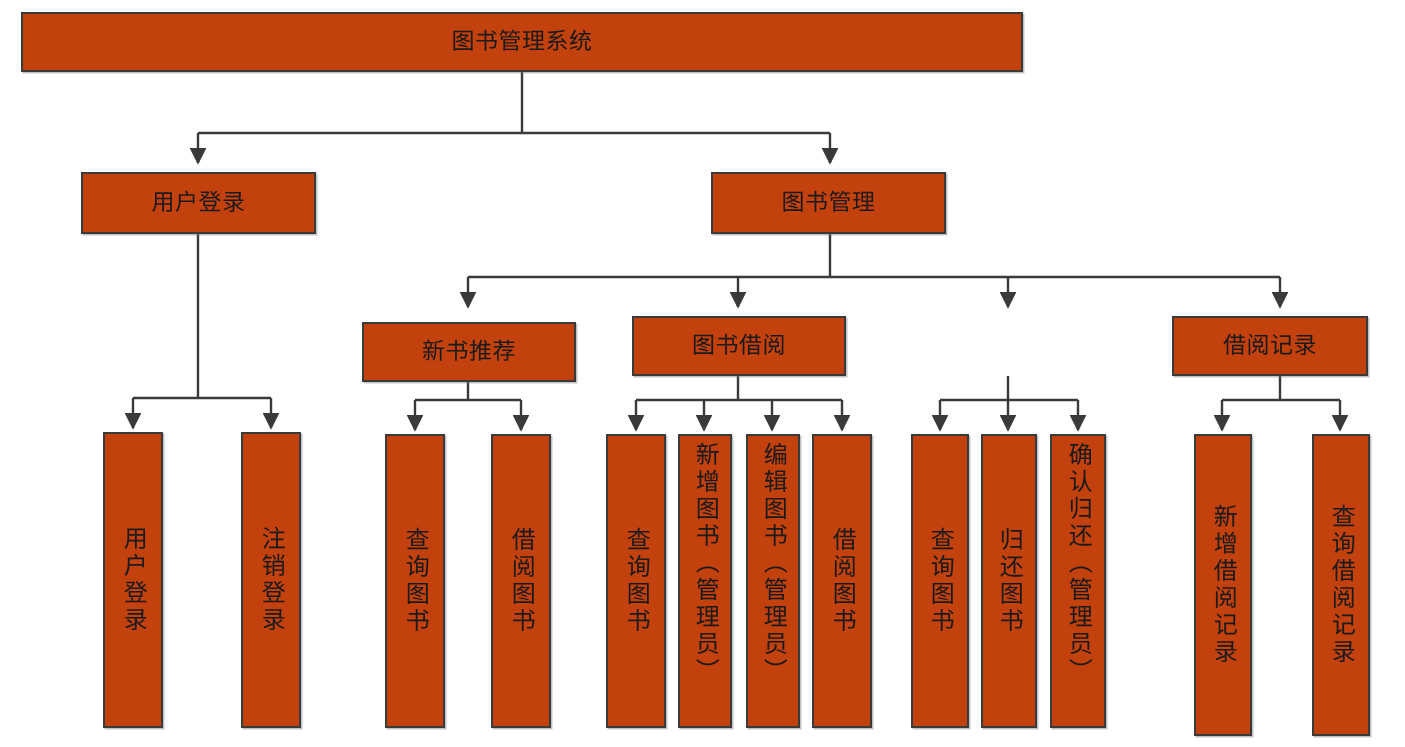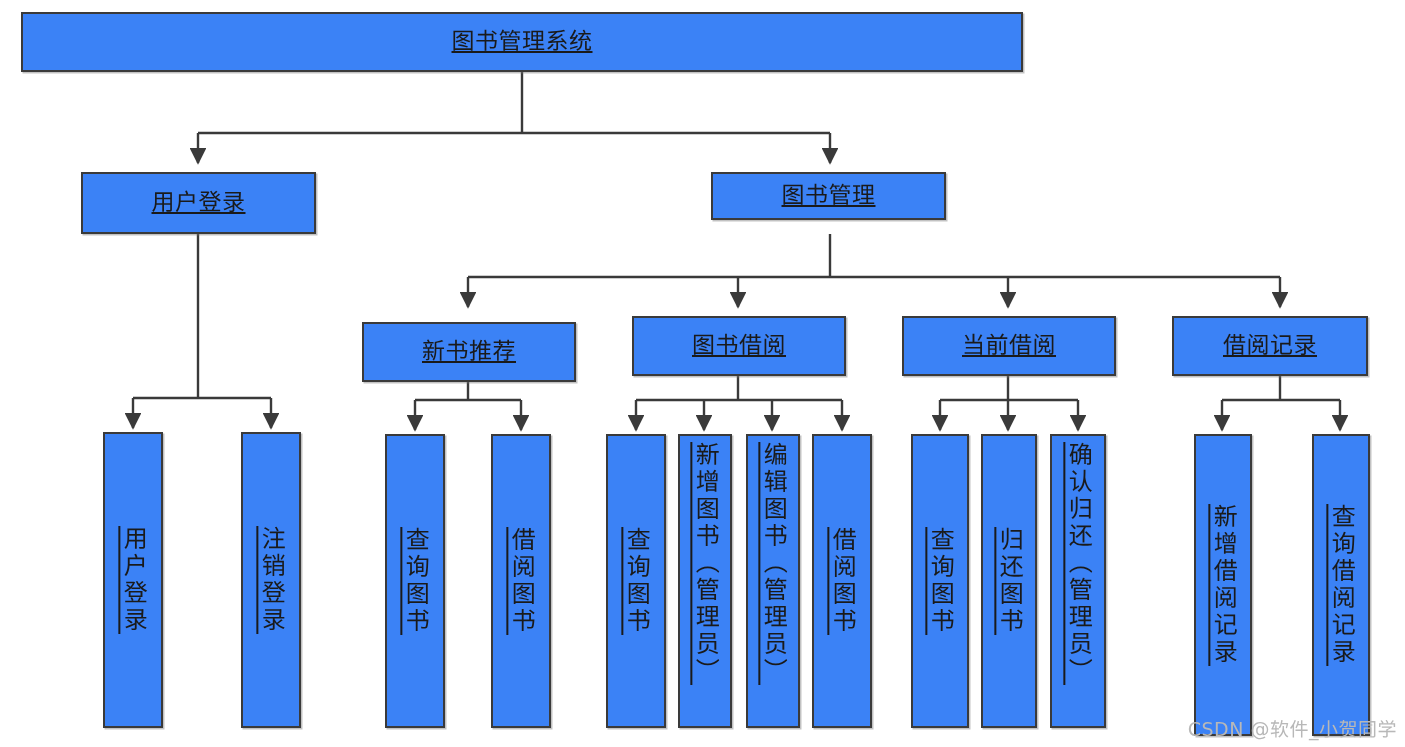--- a/index.html
+++ b/index.html
@@ -22,28 +22,27 @@
     position: absolute;
     left: 0;
     top: 0;
     width: 1405px;
     height: 747px;
     pointer-events: none;
   }
   .node {
     position: absolute;
     box-sizing: border-box;
-    background: #3b82f6;
+    background: #c2410c;
     border: 2px solid #3a3a3a;
     box-shadow: 1.5px 1.5px 0 rgba(120,120,120,0.45);
     display: flex;
     align-items: center;
     justify-content: center;
     color: #1a1a1a;
-    text-decoration: underline;
   }
   .node .label {
     display: block;
     text-align: center;
     white-space: nowrap;
     letter-spacing: 0.5px;
   }
   .node.horizontal .label {
     font-size: 23px;
     line-height: 1.1;
@@ -134,35 +133,32 @@
   </svg>
 
   <div class="node root horizontal" style="left:21px; top:12px; width:1002px; height:60px;">
     <span class="label">图书管理系统</span>
   </div>
 
   <div class="node horizontal" style="left:81px; top:172px; width:235px; height:62px;">
     <span class="label">用户登录</span>
   </div>
 
-  <div class="node horizontal" style="left:711px; top:172px; width:235px; height:48px;">
+  <div class="node horizontal" style="left:711px; top:172px; width:235px; height:62px;">
     <span class="label">图书管理</span>
   </div>
 
   <div class="node horizontal" style="left:362px; top:316px; width:214px; height:60px;margin-top:6px;">
     <span class="label">新书推荐</span>
   </div>
 
   <div class="node horizontal" style="left:632px; top:316px; width:214px; height:60px;">
     <span class="label">图书借阅</span>
   </div>
 
-  <div class="node horizontal" style="left:902px; top:316px; width:214px; height:60px;">
-    <span class="label">当前借阅</span>
-  </div>
 
   <div class="node horizontal" style="left:1172px; top:316px; width:196px; height:60px;">
     <span class="label">借阅记录</span>
   </div>
 
   <div class="node vertical shortlab" style="left:103px; top:432px; width:60px; height:296px;">
     <span class="label">用户登录</span>
   </div>
 
   <div class="node vertical shortlab" style="left:241px; top:432px; width:60px; height:296px;">
@@ -206,15 +202,14 @@
   </div>
 
   <div class="node vertical shortlab" style="left:1194px; top:434px; width:58px; height:302px;">
     <span class="label">新增借阅记录</span>
   </div>
 
   <div class="node vertical shortlab" style="left:1312px; top:434px; width:58px; height:302px;">
     <span class="label">查询借阅记录</span>
   </div>
 
-  <div class="watermark">CSDN @软件_小贺同学</div>
 
 </div>
 
 </body></html>

